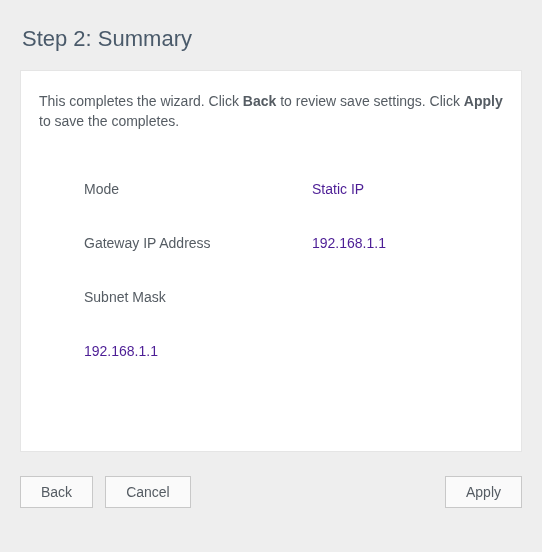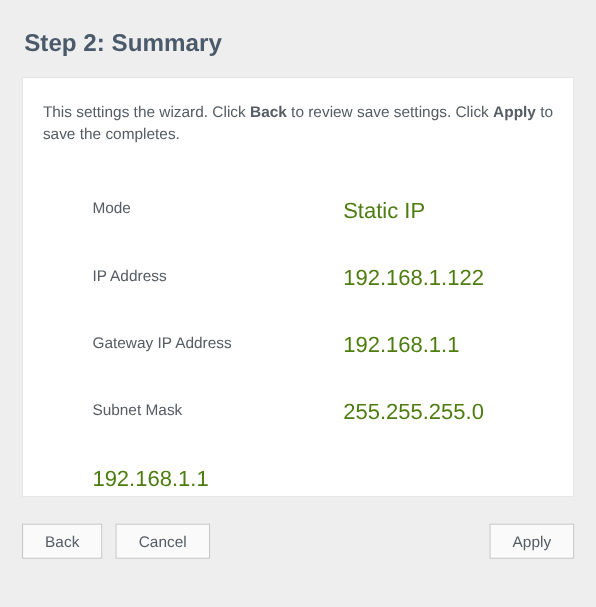--- a/index.html
+++ b/index.html
@@ -13,21 +13,21 @@
       width: 542px;
       height: 552px;
       overflow: hidden;
     }
     .container {
       padding: 0 20px 20px 20px;
     }
     .page-title {
       font-size: 22px;
       color: #4a5a6a;
-      font-weight: bold;
+      font-weight: normal;
       padding: 26px 0 18px 2px;
     }
     .panel {
       background: #ffffff;
       border: 1px solid #e5e5e5;
       padding: 20px 18px;
       width: 100%;
       height: 382px;
     }
     .instruction {
@@ -46,22 +46,22 @@
       display: flex;
       padding: 19px 0;
       margin-left: 45px;
     }
     .label {
       width: 228px;
       font-size: 14px;
       color: #555c63;
     }
     .value {
-      font-size: 20px;
-      color: #4d7c0f;
+      font-size: 14px;
+      color: #4c1d95;
       text-align: center;
     }
     .button-bar {
       display: flex;
       margin-top: 24px;
       gap: 12px;
     }
     .btn {
       font-family: Arial, Helvetica, sans-serif;
       font-size: 14px;
@@ -77,39 +77,34 @@
     }
   </style>
 </head>
 <body>
 
 <div class="container">
   <h1 class="page-title">Step 2: Summary</h1>
 
   <div class="panel">
     <p class="instruction">
-      <span>This settings the wizard. Click </span><b>Back</b><span> to review save settings. Click </span><b>Apply</b><span> to save the completes.</span>
+      <span>This completes the wizard. Click </span><b>Back</b><span> to review save settings. Click </span><b>Apply</b><span> to save the completes.</span>
     </p>
 
     <div class="summary-table">
       <div class="row">
         <div class="label">Mode</div>
         <div class="value">Static IP</div>
       </div>
       <div class="row">
-        <div class="label">IP Address</div>
-        <div class="value">192.168.1.122</div>
-      </div>
-      <div class="row">
         <div class="label">Gateway IP Address</div>
         <div class="value">192.168.1.1</div>
       </div>
       <div class="row">
         <div class="label">Subnet Mask</div>
-        <div class="value">255.255.255.0</div>
       </div>
       <div class="row">
         <div class="value">192.168.1.1</div>
       </div>
     </div>
   </div>
 
   <div class="button-bar">
     <button class="btn">Back</button>
     <button class="btn">Cancel</button>

